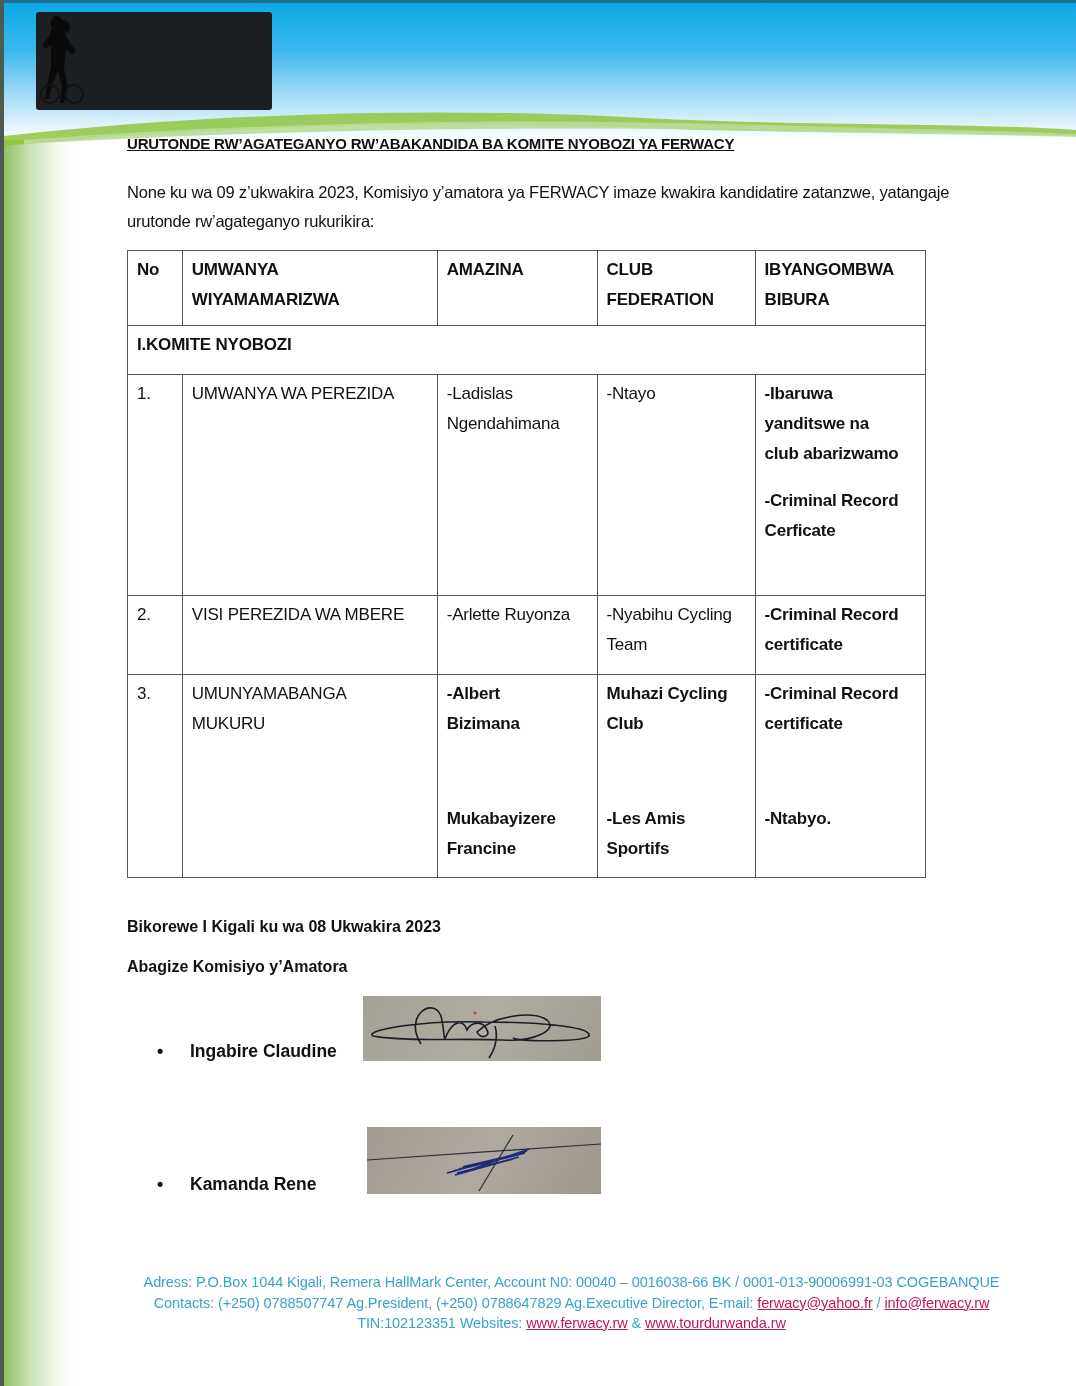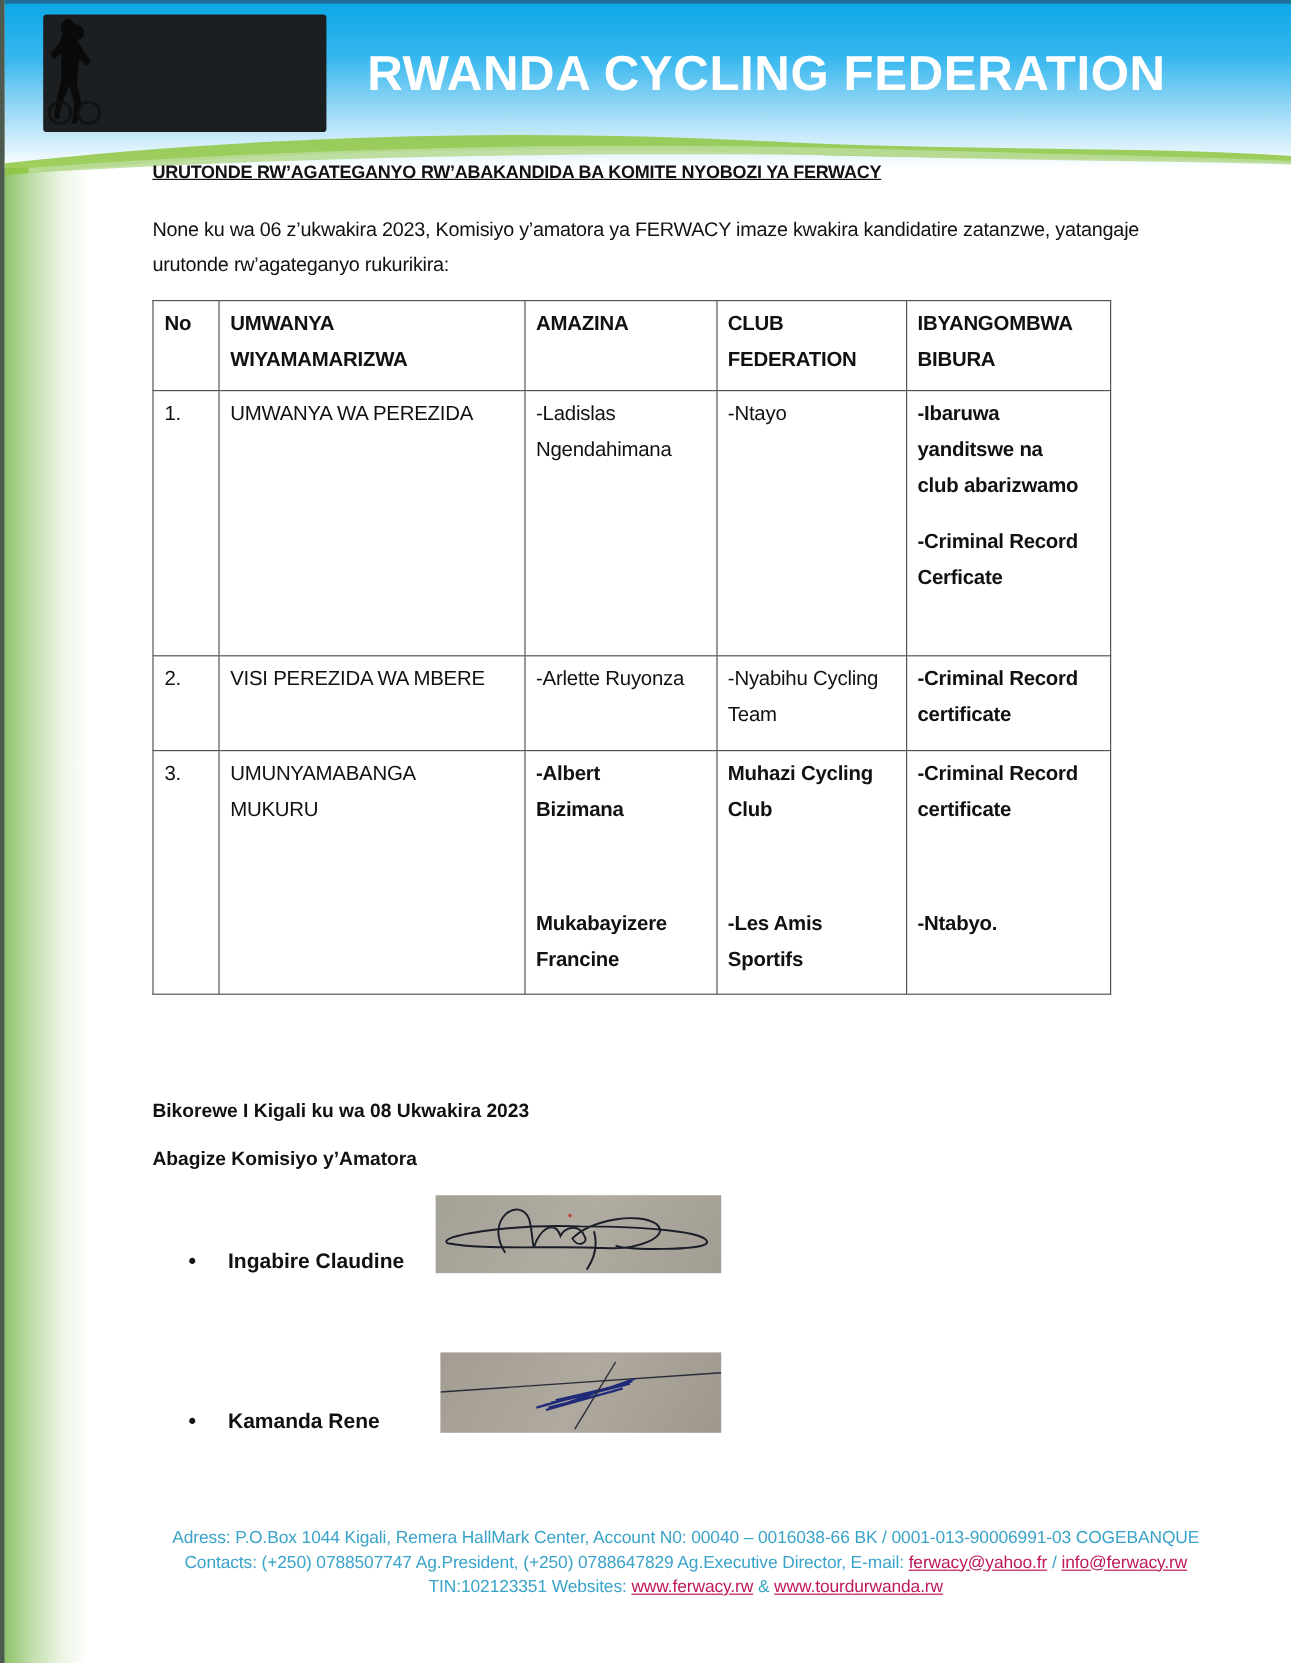--- a/index.html
+++ b/index.html
@@ -121,40 +121,42 @@
 
 <div class="header">
   <div class="header-top-line"></div>
   <div class="logo">
     <svg class="cyclist" viewBox="0 0 44 92">
       <path d="M22 4 c5 0 8 3 8 7 c0 4-3 6-6 6 l6 10 l6 8 l-4 4 l-6-6 l-2 20 l4 18 l-4 16 l-4 0 l2-16 l-4-16 l-6 14 l-3 14 l-4 0 l2-14 l4-18 l0-22 l-6 4 l-3-4 l8-10 l2-8 c-2-2-2-5 0-8 c2-3 4-4 6-4 z" fill="#0a0a0a"></path>
       <circle cx="10" cy="78" r="9" fill="none" stroke="#111" stroke-width="2"></circle>
       <circle cx="34" cy="78" r="9" fill="none" stroke="#111" stroke-width="2"></circle>
     </svg>
   </div>
-  <div class="org-title">RWANDA CYCLING FEDERATION</div>
 </div>
 
 <svg class="swoosh" viewBox="0 0 1072 52" preserveAspectRatio="none">
   <path d="M0 36 C 200 14, 420 6, 640 18 C 800 26, 950 22, 1072 30 L 1072 36 C 940 30, 790 34, 640 28 C 430 20, 210 26, 0 46 Z" fill="#8ec63f" opacity="0.85"></path>
   <path d="M20 40 C 260 22, 500 18, 720 24 C 860 28, 980 30, 1072 34 L 1072 37 C 970 34, 850 34, 720 30 C 500 26, 260 30, 20 44 Z" fill="#b9dc98" opacity="0.9"></path>
 </svg>
 
 <div class="doc-title">URUTONDE RW’AGATEGANYO RW’ABAKANDIDA BA KOMITE NYOBOZI YA FERWACY</div>
-<div class="intro">None ku wa 06 z’ukwakira 2023, Komisiyo y’amatora ya FERWACY imaze kwakira kandidatire zatanzwe, yatangaje urutonde rw’agateganyo rukurikira:</div>
+<div class="intro">None ku wa 09 z’ukwakira 2023, Komisiyo y’amatora ya FERWACY imaze kwakira kandidatire zatanzwe, yatangaje urutonde rw’agateganyo rukurikira:</div>
 
 <table class="candidates">
   <tbody>
       <tr>
     <th class="col-no">No</th>
     <th class="col-pos">UMWANYA WIYAMAMARIZWA</th>
     <th class="col-name">AMAZINA</th>
     <th class="col-club">CLUB FEDERATION</th>
     <th class="col-docs">IBYANGOMBWA BIBURA</th>
   </tr>
+  <tr class="section-row">
+    <td colspan="5">I.KOMITE NYOBOZI</td>
+  </tr>
   <tr class="row1">
     <td>1.</td>
     <td>UMWANYA WA PEREZIDA</td>
     <td>-Ladislas Ngendahimana</td>
     <td>-Ntayo</td>
     <td>
       <span class="cell-block">-Ibaruwa yanditswe na club abarizwamo</span>
       <span class="cell-block gap-sm">-Criminal Record Cerficate</span>
     </td>
   </tr>

